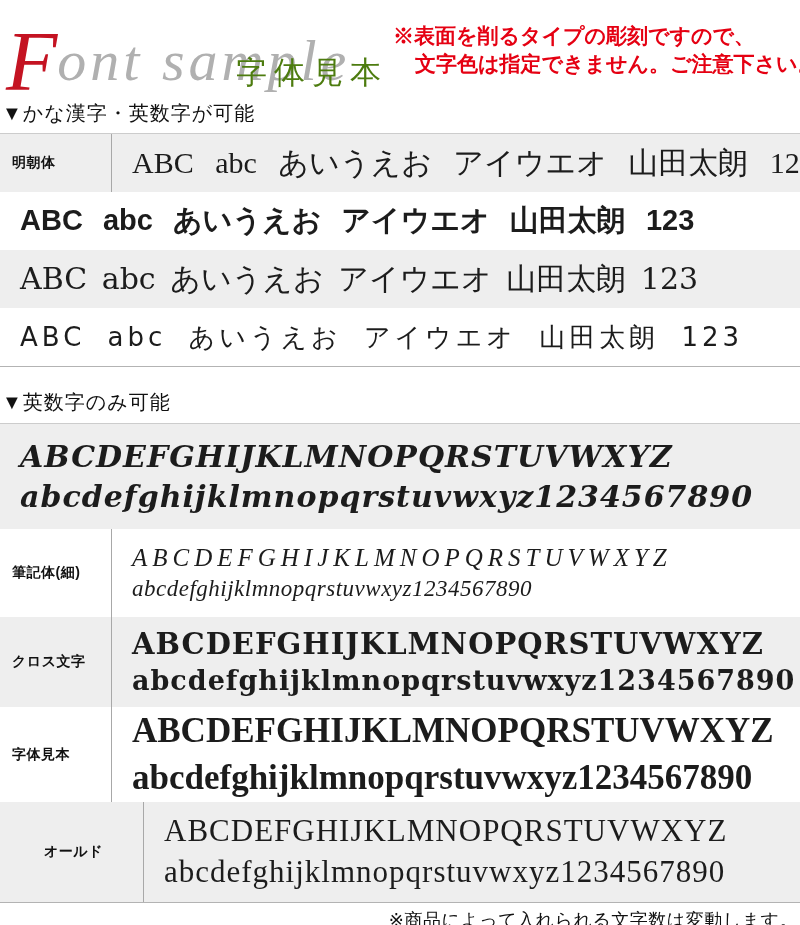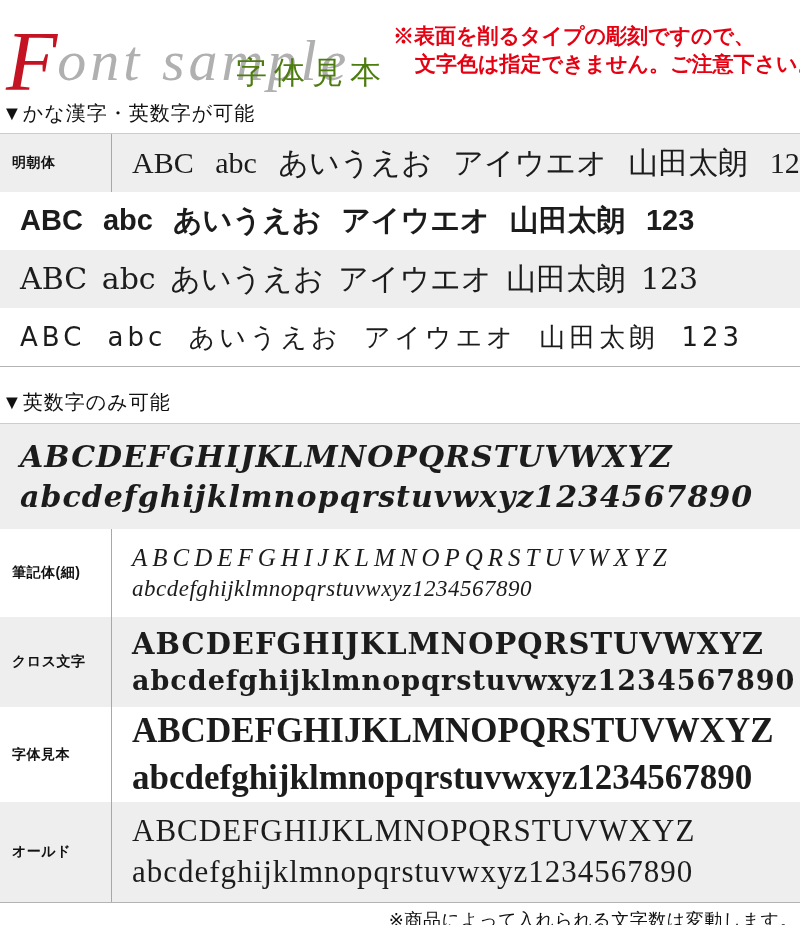--- a/index.html
+++ b/index.html
@@ -88,21 +88,21 @@
     white-space: nowrap;
   }
 
   
   .t1 .row { height: 58px; }
   
   .t2 .row-script-bold { height: 105px; }
   .t2 .row-script-thin { height: 88px; border-radius: 14px; }
   .t2 .row-cross       { height: 90px; }
   .t2 .row-bodoni      { height: 95px; }
-  .t2 .row-old         { height: 100px; }
+  .t2 .row-old         { height: 100px; padding-left: 32px; }
 
   
   .f-mincho {
     font-family: "Liberation Serif", "DejaVu Serif", serif;
     font-size: 30px; word-spacing: 14px;
   }
   .f-gothic {
     font-family: "Liberation Sans", "DejaVu Sans", sans-serif;
     font-weight: bold; font-size: 29px; word-spacing: 12px;
   }

